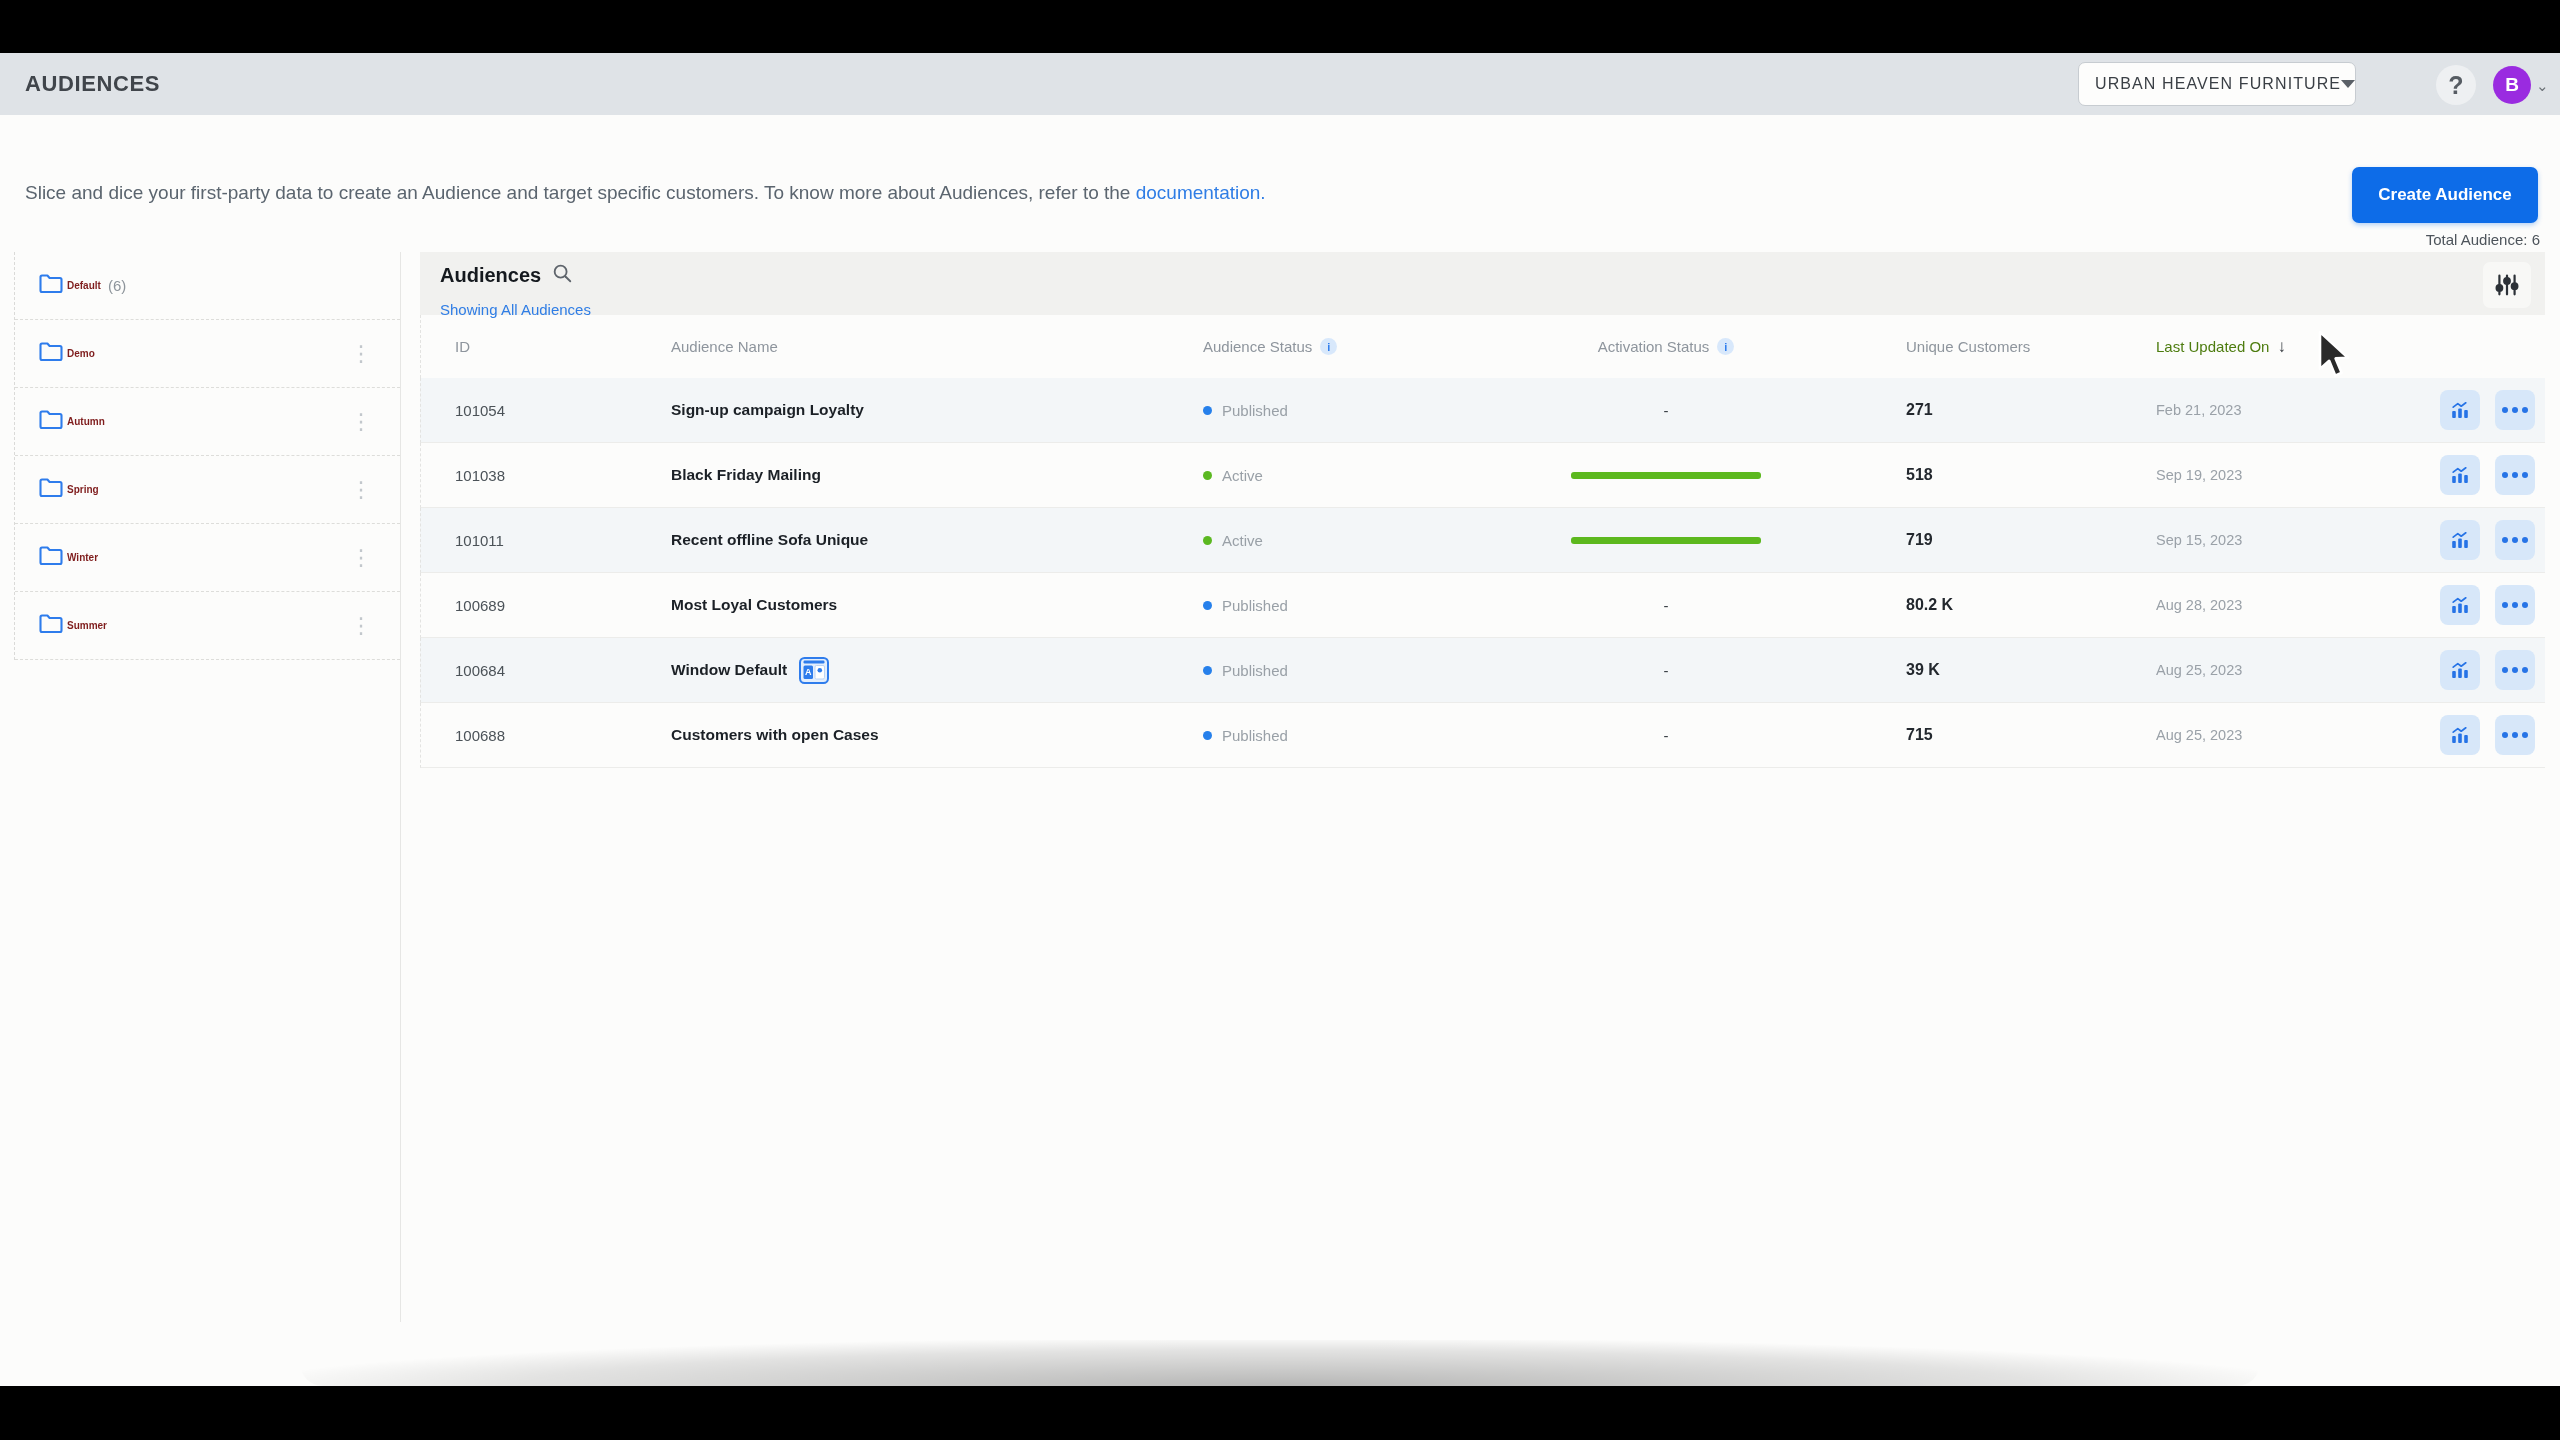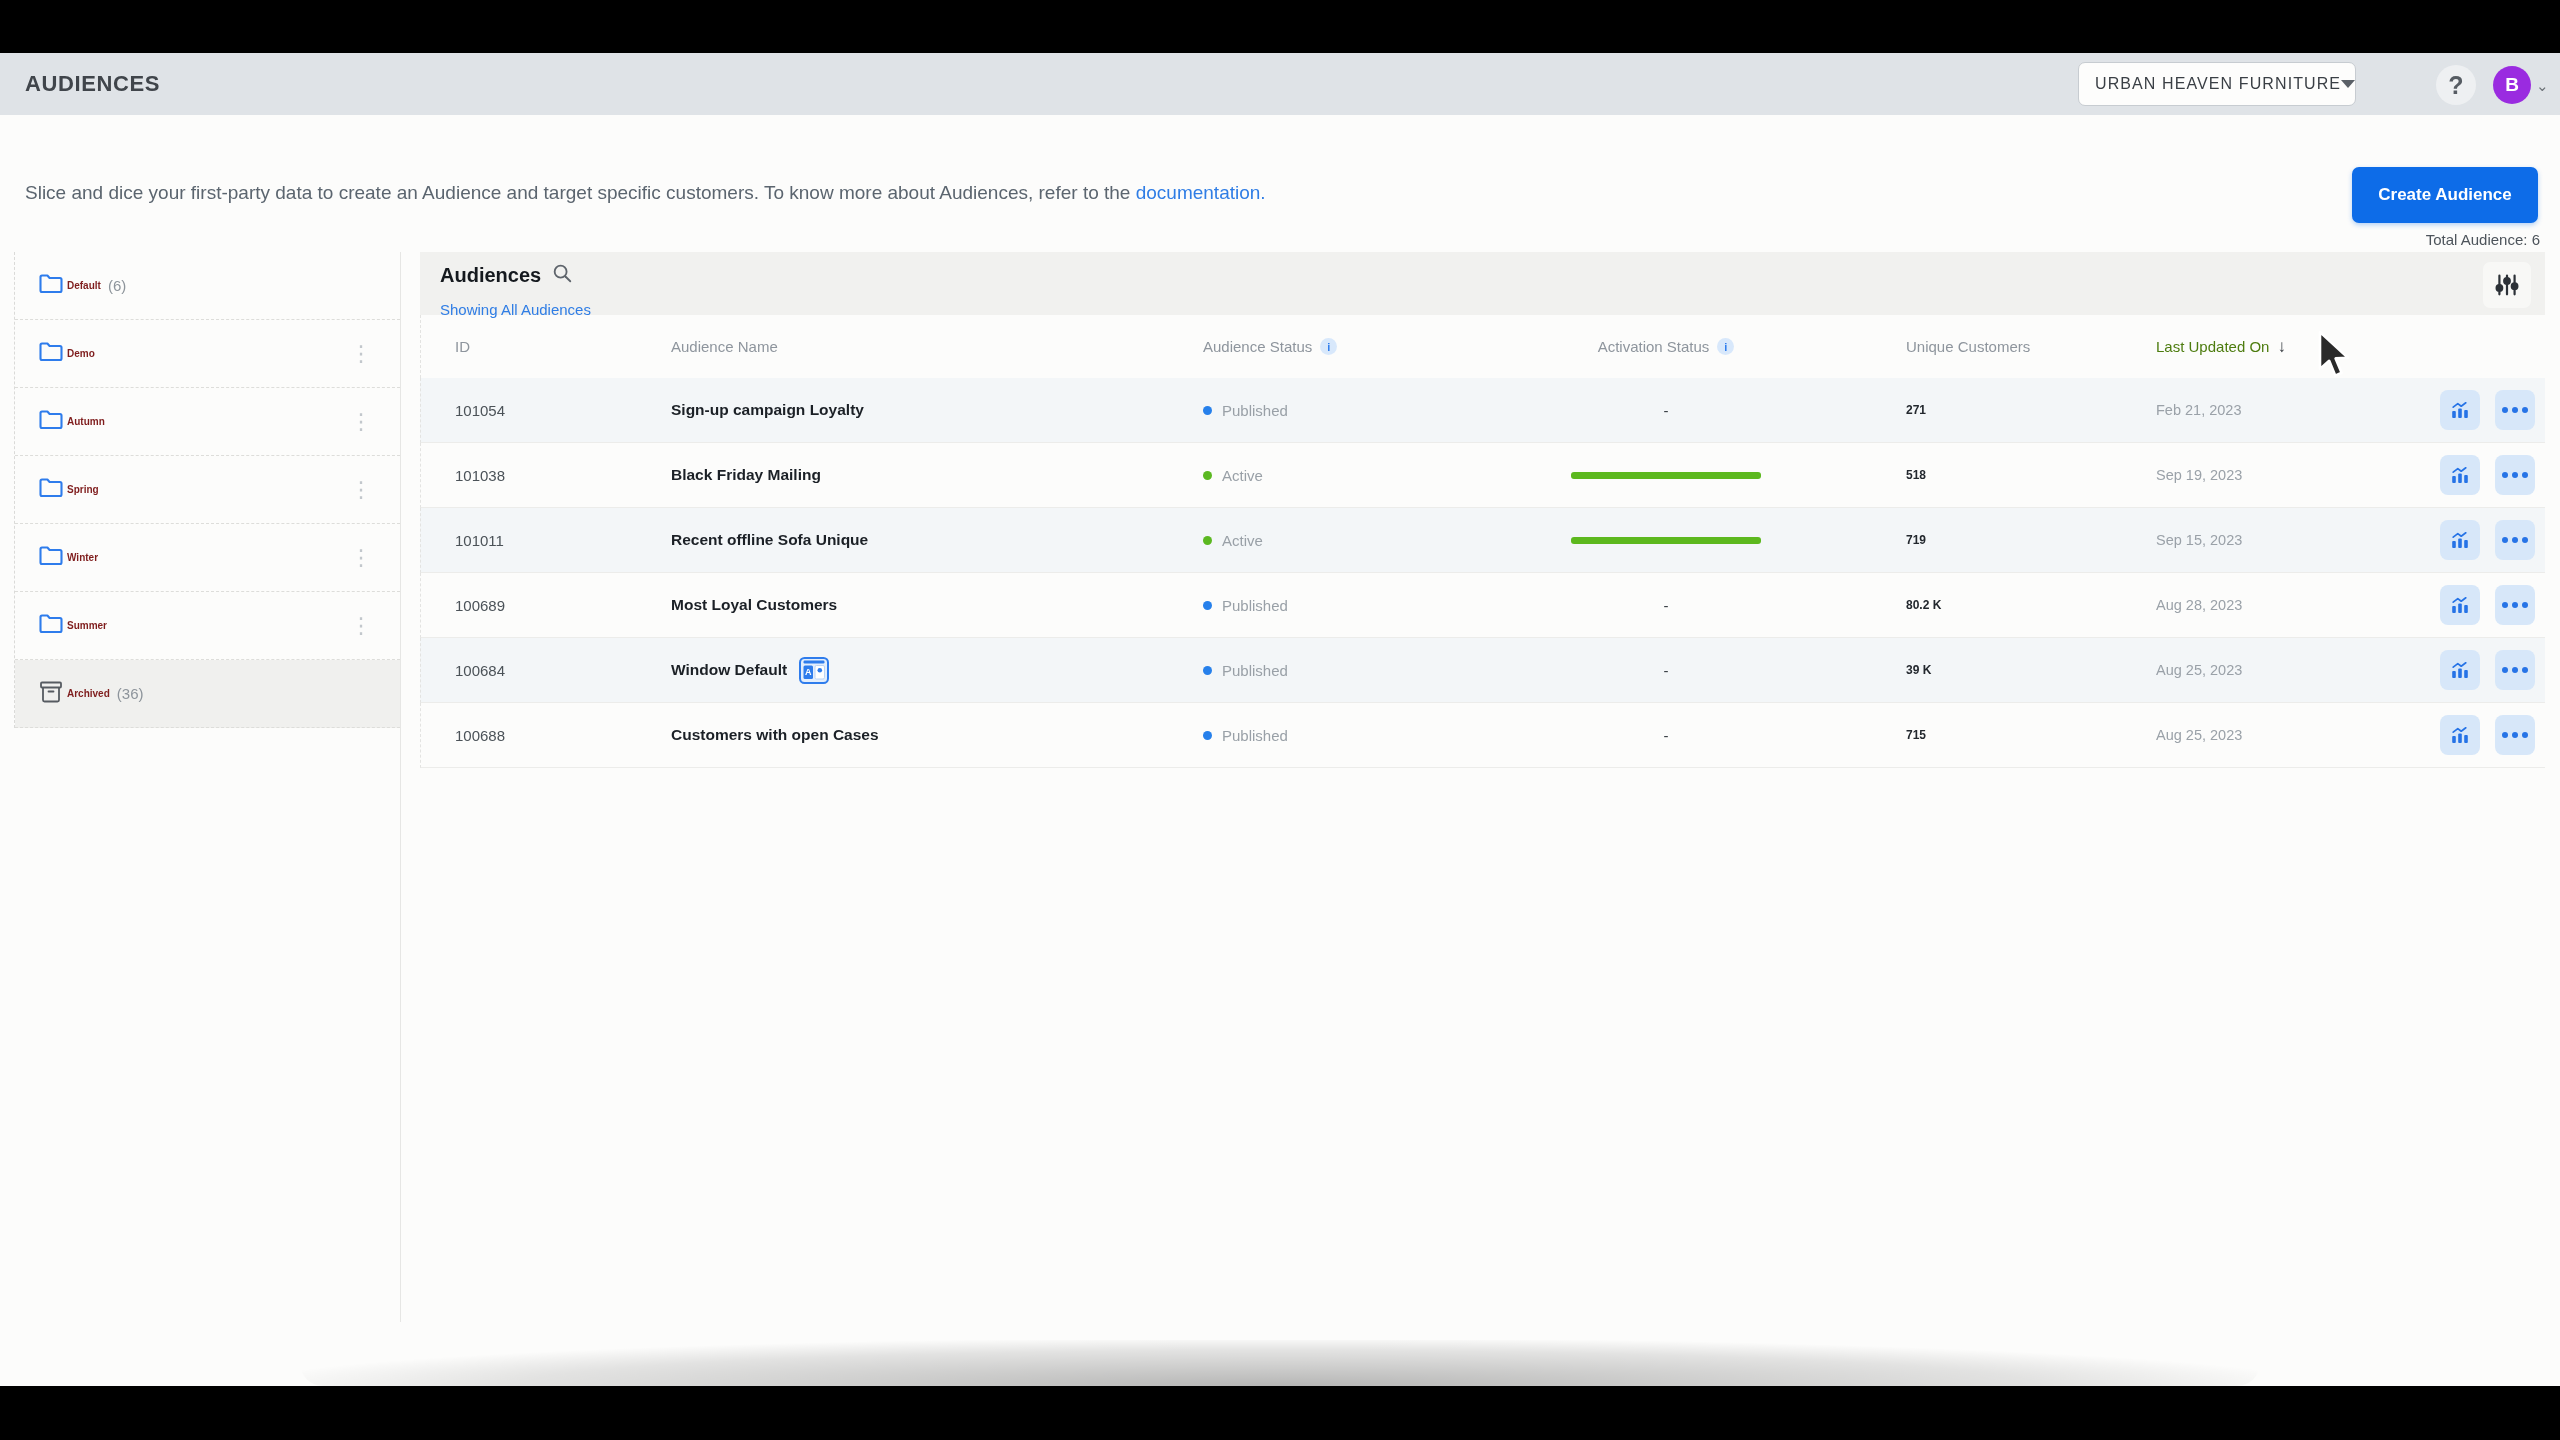--- a/index.html
+++ b/index.html
@@ -74,21 +74,21 @@
 
   .data-row { height:65px; border-bottom:1px solid #ececea; border-left:1px dashed #e3e3e1; cursor:pointer; }
   .data-row:nth-child(odd) { background:#f3f6f8; }
   .cell-id { padding-left:34px; font-size:15px; color:#4b5258; }
   .cell-name { display:flex; align-items:center; gap:12px; font-size:15.5px; font-weight:bold; color:#1b2026; }
   .cell-status { padding-left:32px; display:flex; align-items:center; gap:10px; font-size:15px; color:#99a0a7; }
   .status-dot { width:9px; height:9px; border-radius:50%; }
   .cell-activation { display:flex; justify-content:center; align-items:center; }
   .act-dash { font-size:15px; color:#3c4248; }
   .act-bar { width:190px; height:7px; border-radius:3px; }
-  .cell-unique { padding-left:75px; font-size:12px; font-weight:bold; color:#23282e; }
+  .cell-unique { padding-left:75px; font-size:16px; font-weight:bold; color:#23282e; }
   .cell-date { padding-left:35px; font-size:14.5px; color:#9aa1a8; }
   .cell-actions { display:flex; justify-content:flex-end; gap:15px; padding-right:10px; }
   .act-btn { width:40px; height:40px; border-radius:8px; background:#d7e7f9; display:flex; align-items:center; justify-content:center; cursor:pointer; }
   .dots3 { display:flex; gap:4px; }
   .dots3 i { width:6px; height:6px; border-radius:50%; background:#2673e6; }
 
   
   .cursor { position:absolute; left:2316px; top:330px; z-index:50; pointer-events:none; }
 </style>
 </head>
@@ -155,29 +155,20 @@
             </svg></span>
           <span class="flabel">Winter</span>
           <span class="kebab">⋮</span>
         </div>
         <div class="folder-row">
           <span><svg width="24" height="20" viewBox="0 0 24 20" fill="none" stroke="#2e7cec" stroke-width="2.1" stroke-linejoin="round">
               <path d="M1.5 3C1.5 2.2 2.2 1.5 3 1.5h5.4l2.2 2.5h10.4c.8 0 1.5.7 1.5 1.5v11c0 .8-.7 1.5-1.5 1.5H3c-.8 0-1.5-.7-1.5-1.5z"></path>
             </svg></span>
           <span class="flabel">Summer</span>
           <span class="kebab">⋮</span>
-        </div>
-        <div class="folder-row archived-row">
-          <span><svg width="24" height="22" viewBox="0 0 24 22" fill="none" stroke="#565b61" stroke-width="1.8" stroke-linejoin="round">
-              <rect x="2" y="1.5" width="20" height="5" rx="1"></rect>
-              <path d="M4 6.5V19a1.5 1.5 0 001.5 1.5h13A1.5 1.5 0 0020 19V6.5"></path>
-              <line x1="9.5" y1="10.5" x2="14.5" y2="10.5" stroke-linecap="round"></line>
-            </svg></span>
-          <span class="flabel">Archived</span>
-          <span class="fcount">(36)</span>
         </div>
       </div>
   </div>
   <div class="sidebar-vline"></div>
 
   <div class="main">
     <div class="table-band">
       <div class="tb-titlewrap">
         <span class="tb-title">Audiences</span>
         <span>

